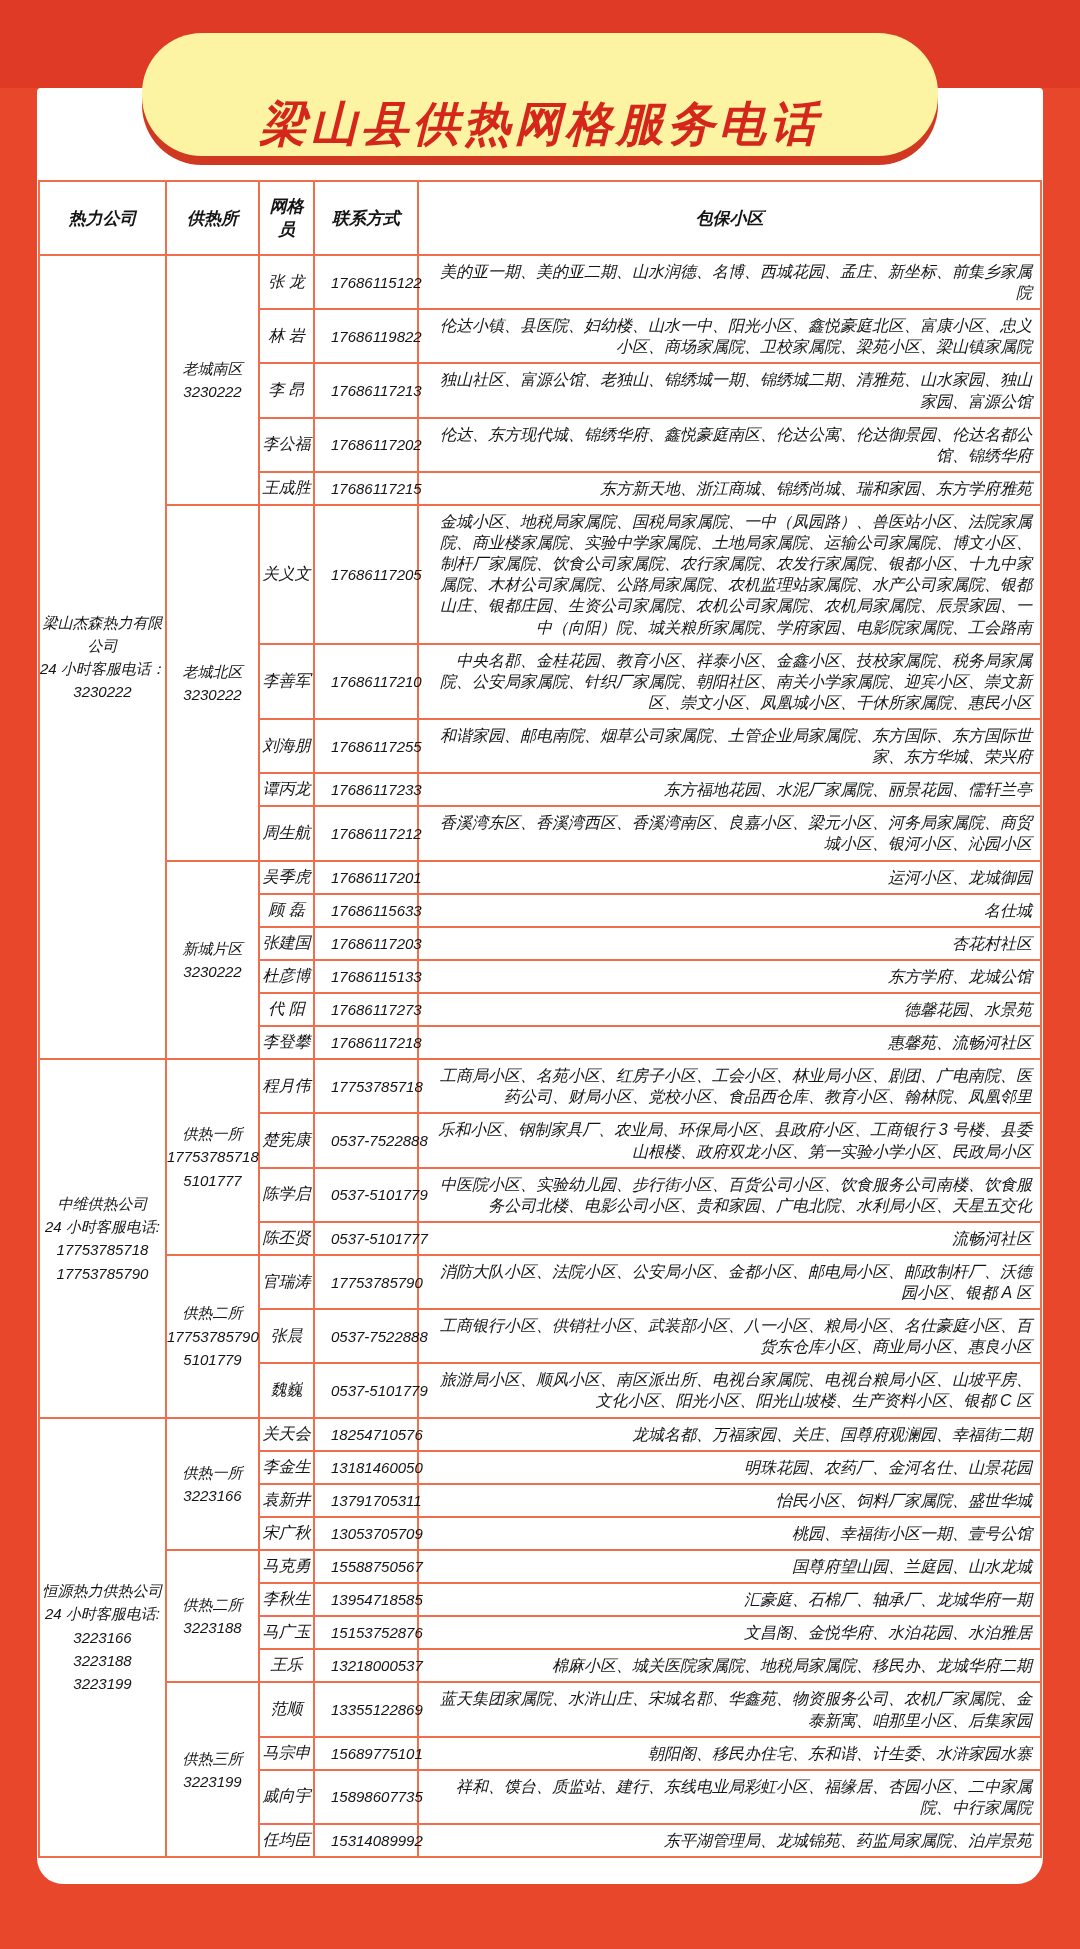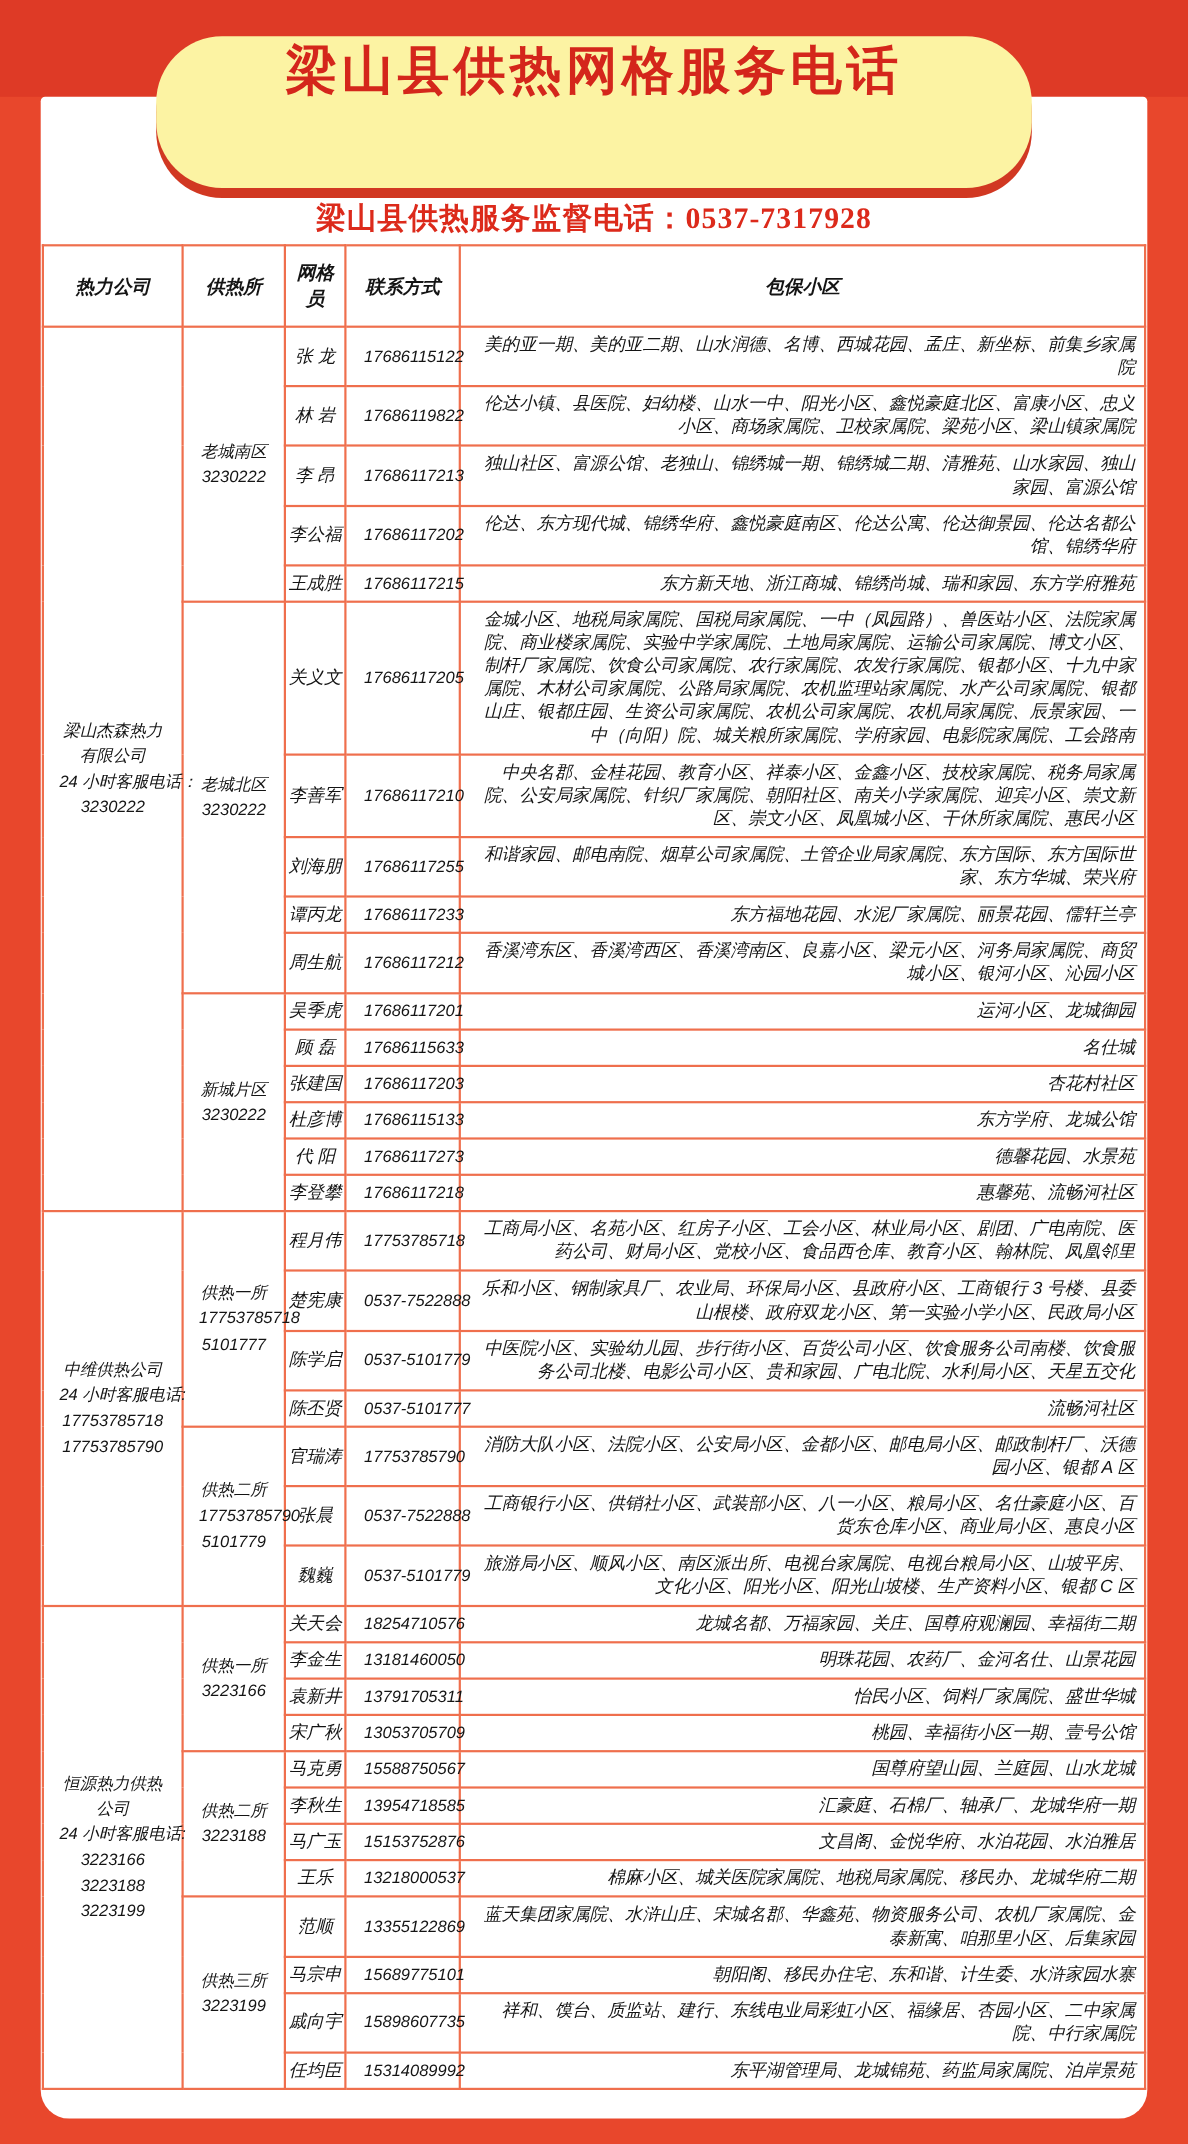--- a/index.html
+++ b/index.html
@@ -11,26 +11,27 @@
     background:var(--page-bg,#e8472c);
     position:relative;
     font-family:"Liberation Sans",sans-serif;
   }
   .top-band{
     position:absolute;top:0;left:0;width:100%;height:88px;
     background:var(--top-band,#de3a26);
   }
   .banner{
     position:absolute;top:33px;left:50%;transform:translateX(-50%);
-    width:796px;height:138px;
+    width:796px;height:123px;
     background:var(--banner-bg,#fcf3a3);
     border-radius:60px;
-    display:flex;align-items:flex-start;justify-content:center;
+    display:flex;align-items:flex-end;justify-content:center;
     box-shadow:0 9px 0 var(--banner-shadow,#d13822);
     z-index:3;
+    font-style:italic;
   }
   .title{
     margin:0;
     font-family:"Liberation Serif",serif;
     font-size:47px;font-weight:bold;
     color:var(--title-text,#d4261b);
     letter-spacing:4px;white-space:nowrap;
   }
   .panel{
     position:relative;z-index:1;
@@ -69,21 +70,21 @@
   }
   col.c-company{width:127px;}
   col.c-station{width:93px;}
   col.c-name{width:55px;}
   col.c-phone{width:104px;}
   col.c-comm{width:auto;}
   .company-cell,.station-cell{
     text-align:center;
     font-size:15px;
     line-height:1.55;
-    padding:4px 14px;
+    padding:4px 0;
   }
   .company-cell .cell-line,.station-cell .cell-line{white-space:nowrap;}
   .company-cell .cell-line:first-child{white-space:normal;}
   .name-cell{
     text-align:center;
     font-size:16px;
     padding:4px 1px;
     white-space:nowrap;
   }
   .phone-cell{
@@ -103,21 +104,20 @@
 </head>
 <body>
 
 <div class="top-band"></div>
 
 <div class="banner">
   <h1 class="title">梁山县供热网格服务电话</h1>
 </div>
 
 <div class="panel">
-  <div class="subtitle"><span>梁山县供热服务监督电话：</span><span>0537-7317928</span></div>
 
   <table class="service-table">
     <colgroup>
       <col class="c-company">
         <col class="c-station">
         <col class="c-name">
         <col class="c-phone">
         <col class="c-comm">
     </colgroup>
     <thead>

